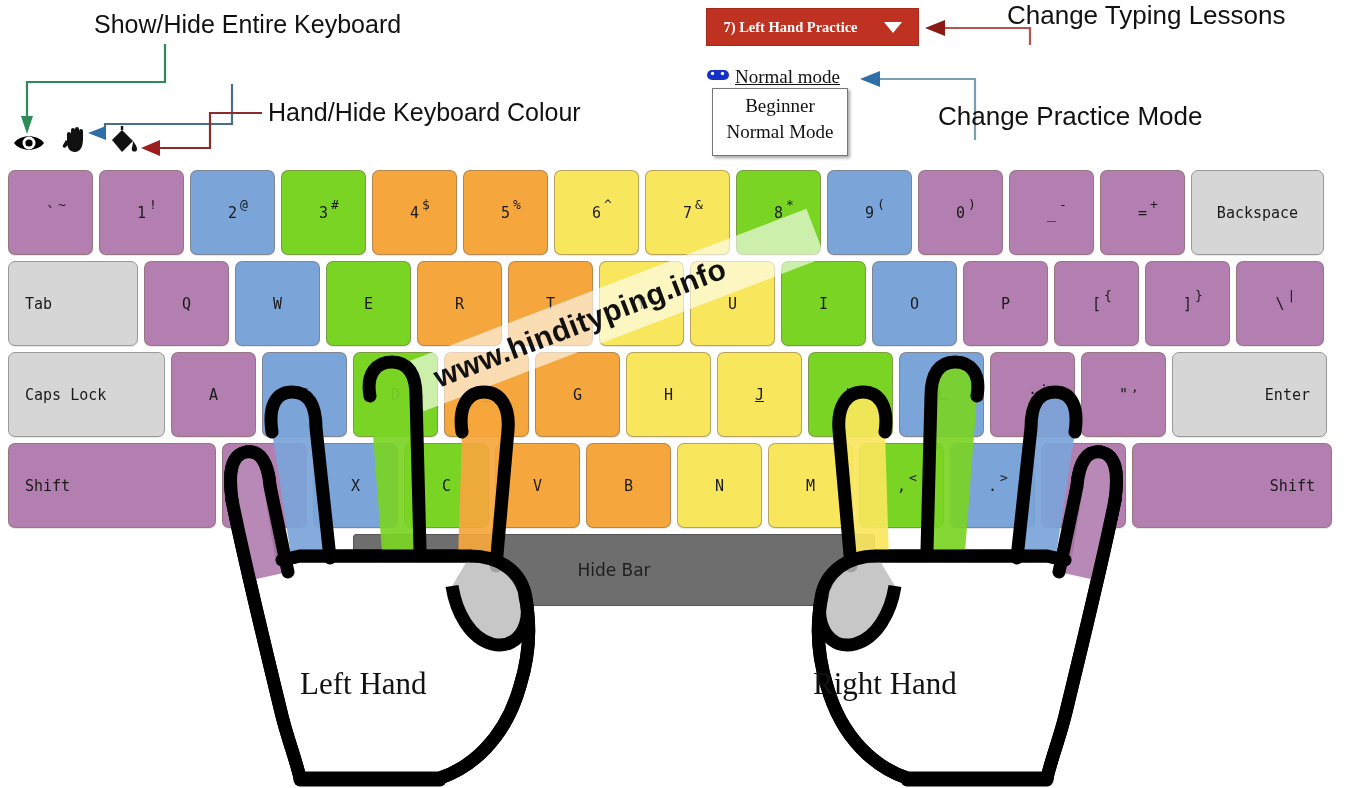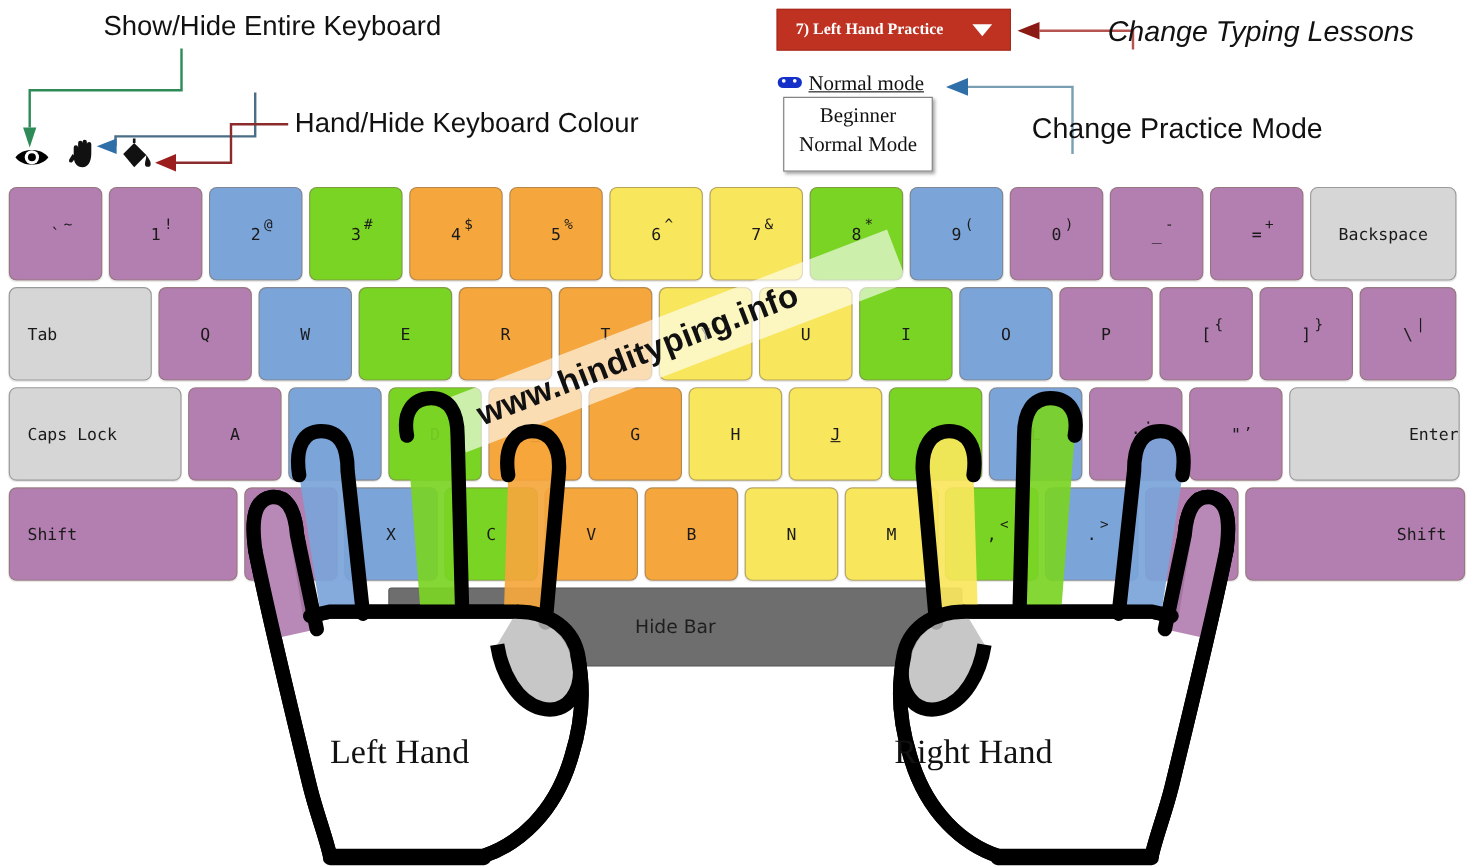--- a/index.html
+++ b/index.html
@@ -10,21 +10,21 @@
     overflow:hidden;
     position:relative;
   }
   .stage{position:absolute;left:0;top:0;width:1181px;height:788px;}
 
   
   .anno{position:absolute;color:#111;font-size:25px;line-height:1;white-space:nowrap;}
   .anno-kb{left:94px;top:12px;}
   .anno-hands{left:159px;top:56px;}
   .anno-colour{left:268px;top:100px;}
-  .anno-lessons{left:1007px;top:15px;font-size:26px;font-style:italic;}
+  .anno-lessons{left:1007px;top:2px;font-size:26px;}
   .anno-mode{left:938px;top:103px;font-size:26px;}
 
   
   .lines{position:absolute;left:0;top:0;width:1347px;height:788px;pointer-events:none;}
 
   
   .tool{position:absolute;width:34px;height:34px;}
   .tool-eye{left:12px;top:126px;}
   .tool-hand{left:60px;top:122px;}
   .tool-bucket{left:108px;top:124px;}
@@ -81,21 +81,21 @@
   }
   .key.home .glyph{text-decoration:underline;}
   .key.purple{background:#b27fb0;}
   .key.blue{background:#7ba4d9;}
   .key.green{background:#79d424;}
   .key.orange{background:#f5a63c;}
   .key.yellow{background:#f8e65c;}
   .key.gray{background:#d6d6d6;border-color:#9a9a9a;}
 
   .key.gray.left-lbl{justify-content:flex-start;padding-left:16px;}
-  .key.gray.right-lbl{justify-content:flex-end;}
+  .key.gray.right-lbl{justify-content:flex-end;padding-right:16px;}
   .key.purple.left-lbl{justify-content:flex-start;padding-left:16px;}
   .key.purple.right-lbl{justify-content:flex-end;padding-right:16px;}
 
   
   .spacerow{display:flex;height:70px;margin-top:4px;}
   .spacebar{
     margin-left:345px;width:520px;height:70px;background:#6e6e6e;
     border:1px solid #555;border-radius:3px;
     display:flex;align-items:center;justify-content:center;
     font-family:"DejaVu Sans", sans-serif;font-size:17px;color:#1e1e1e;

